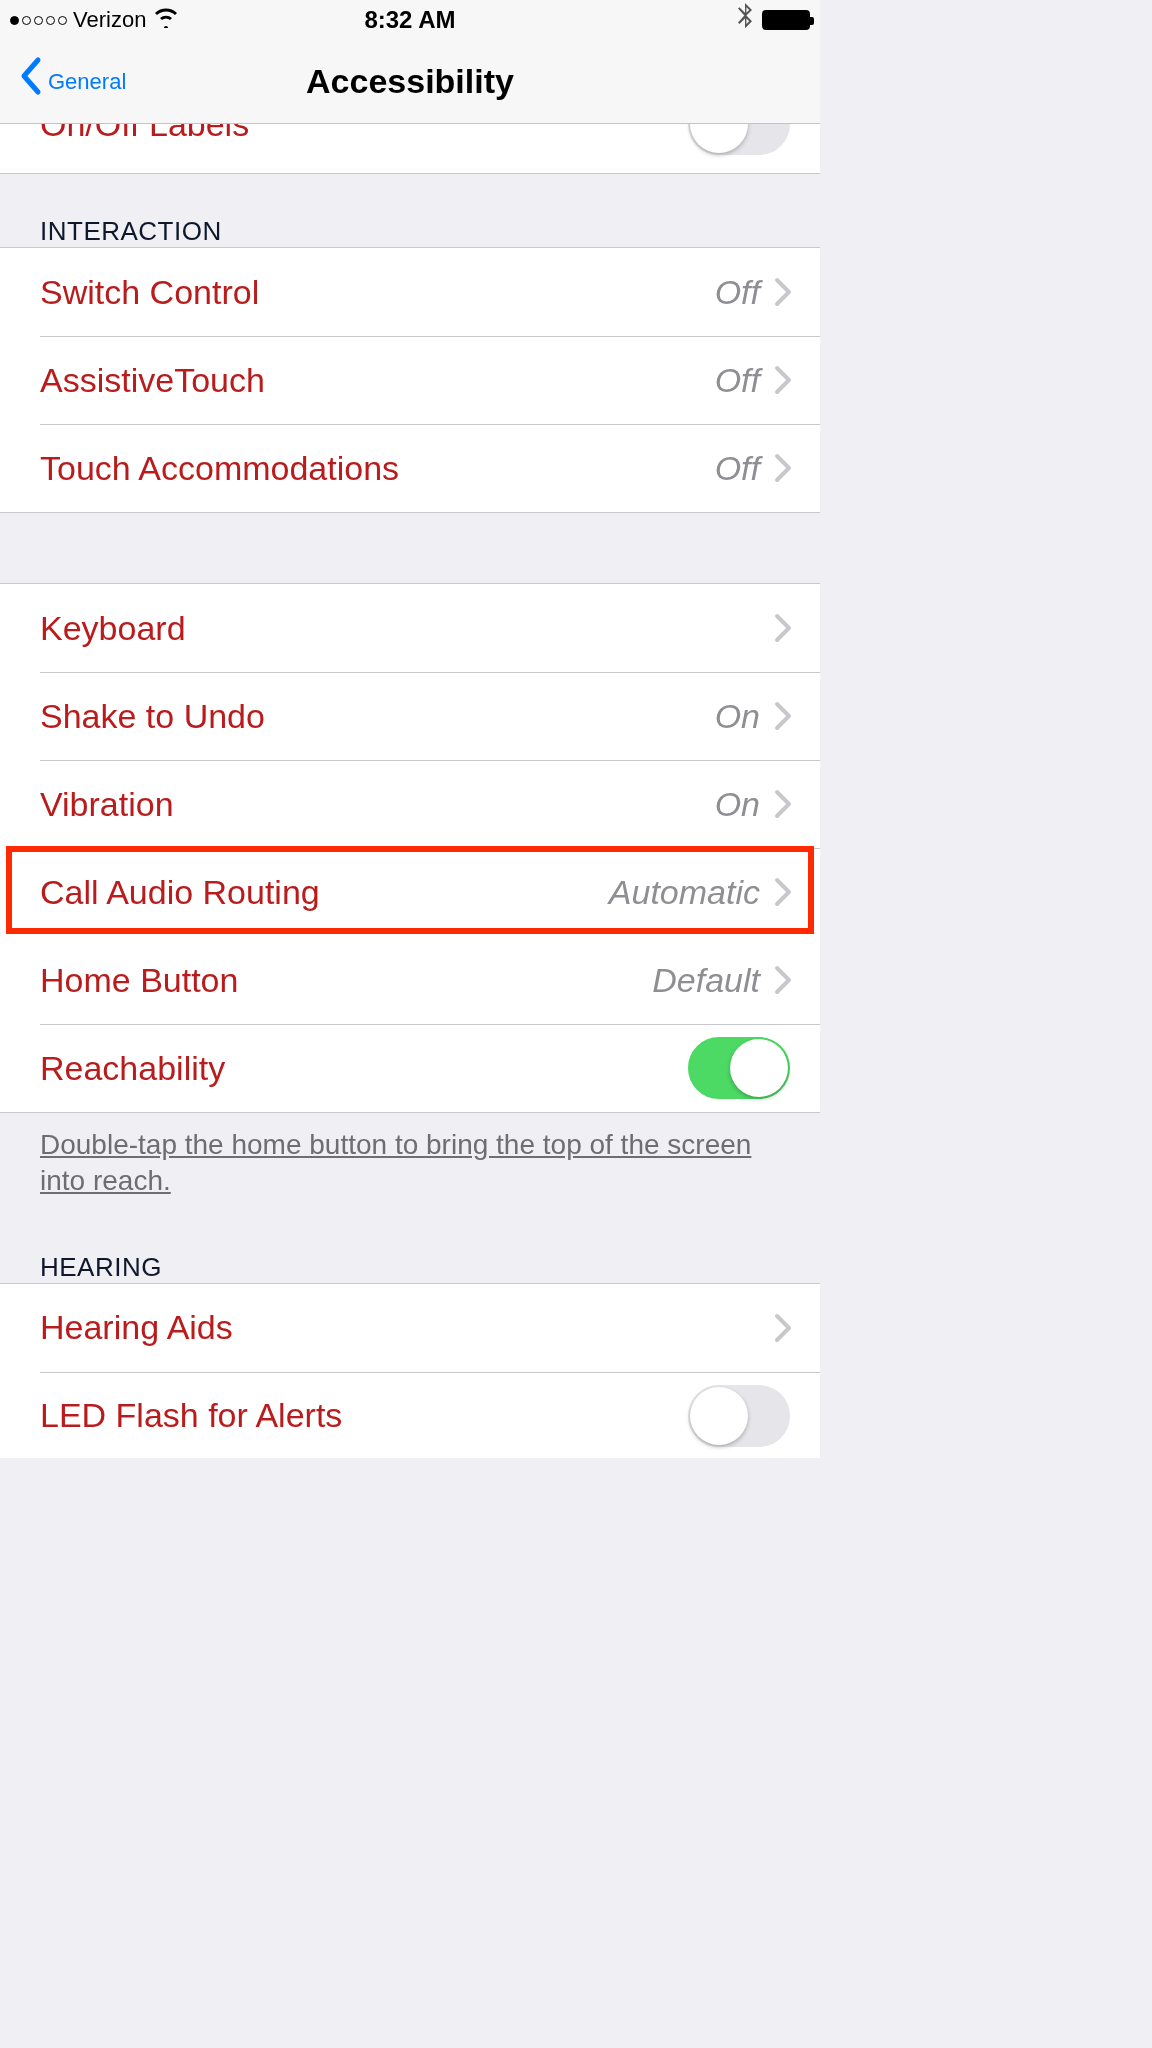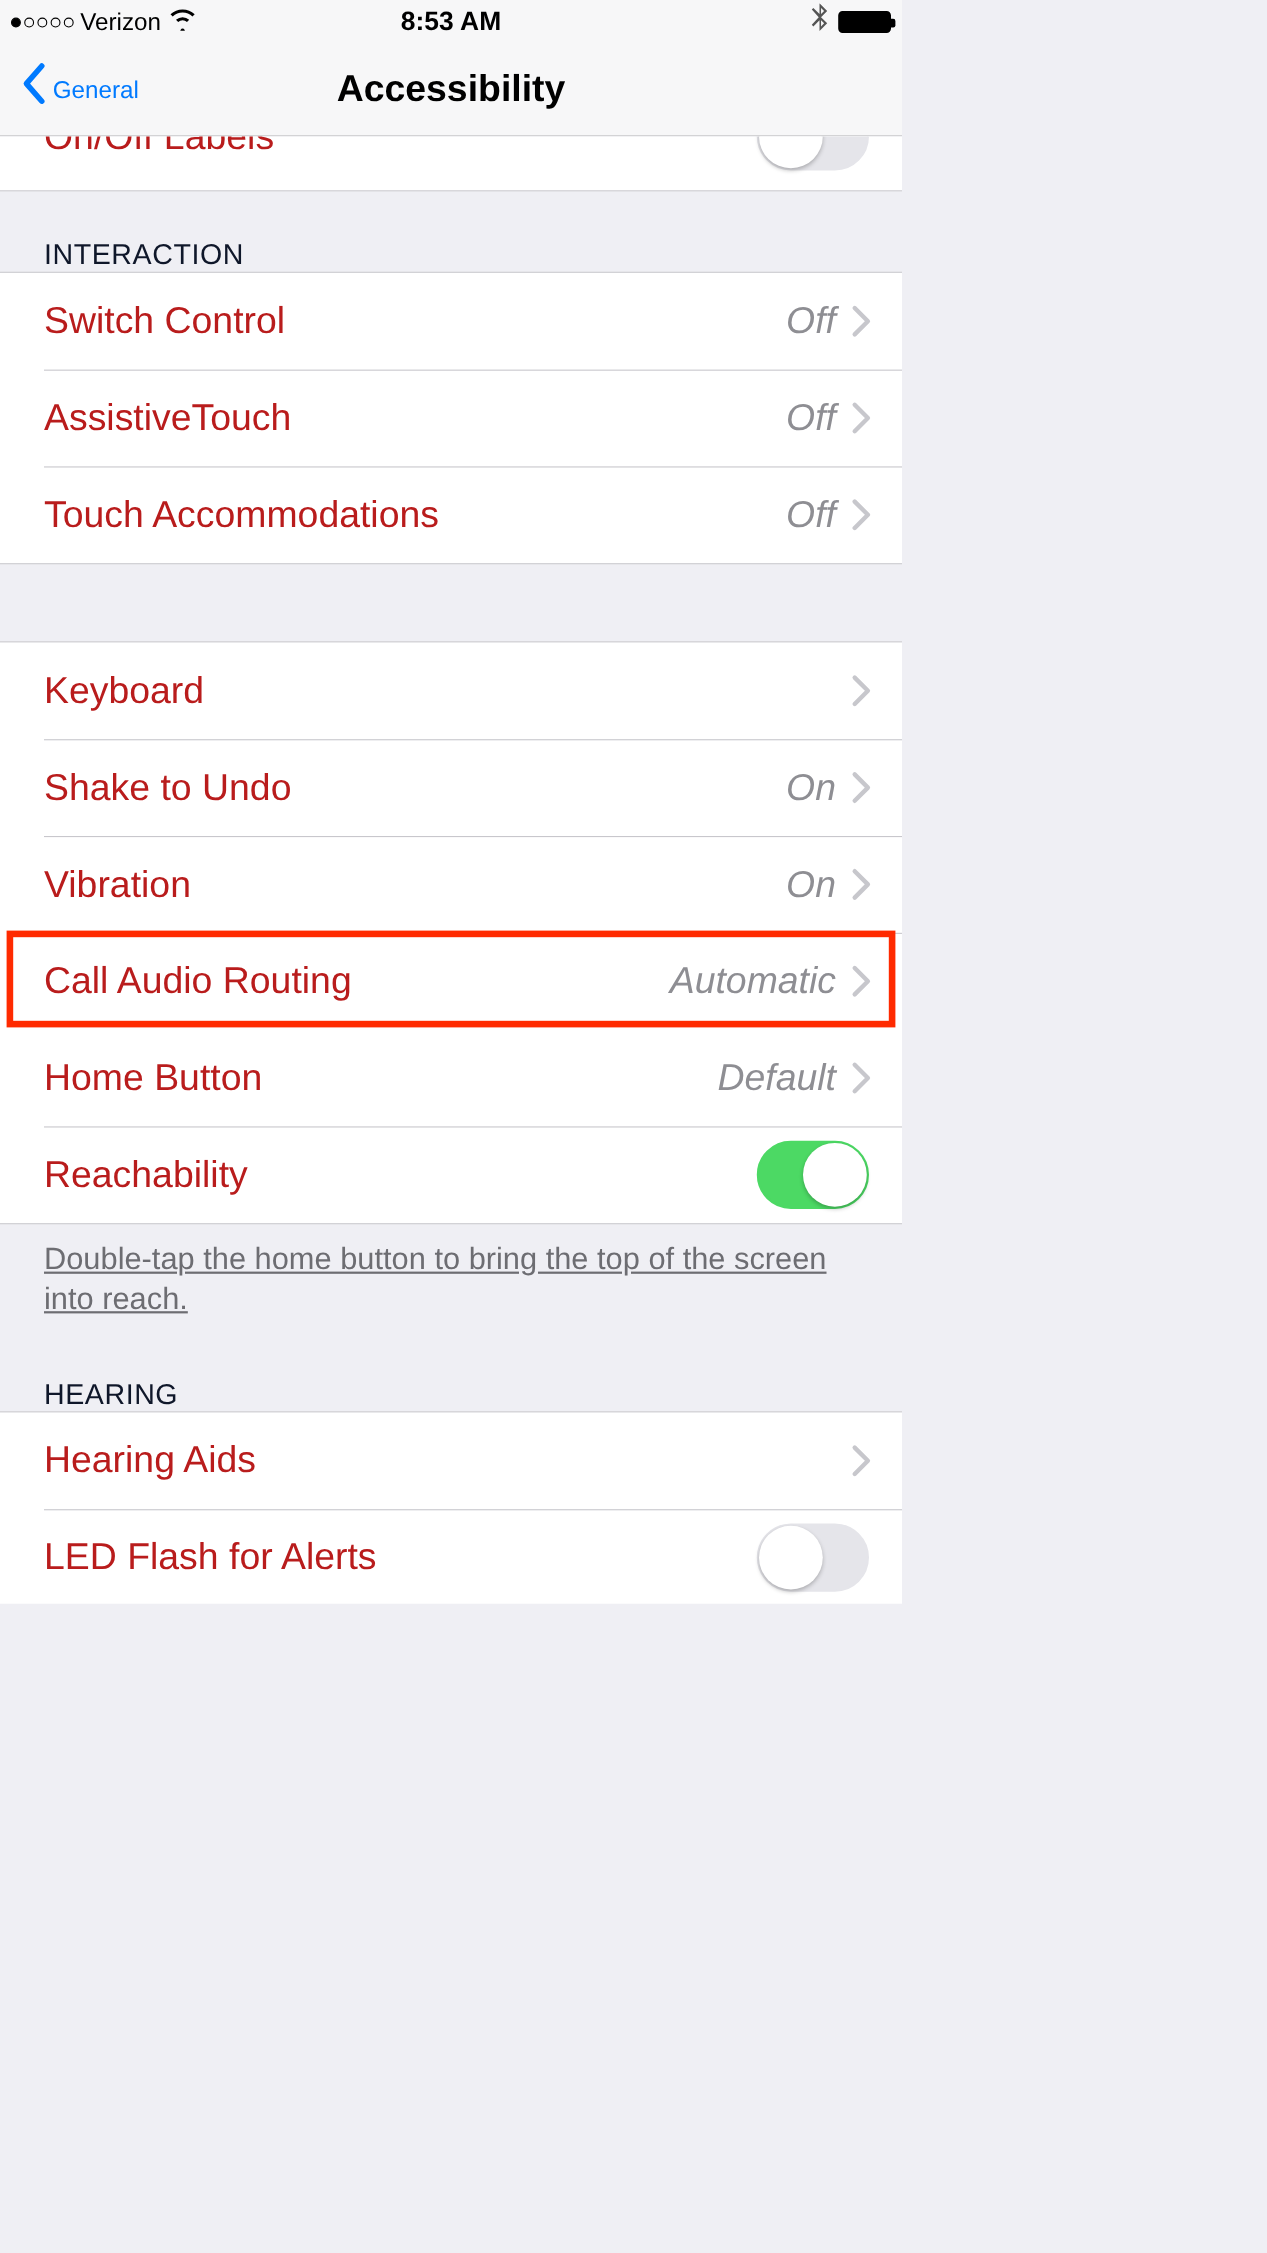--- a/index.html
+++ b/index.html
@@ -152,21 +152,21 @@
         <span class="dot"></span>
         <span class="dot"></span>
     </span>
     <span class="carrier">Verizon</span>
     <span class="wifi">
       <svg width="28" height="22" viewBox="0 0 28 22">
           <path d="M14 20 a2 2 0 1 0 0.001 0 M8 12 a9 9 0 0 1 12 0 l-2 2 a6 6 0 0 0 -8 0 z M3 7 a16 16 0 0 1 22 0 l-2 2 a13 13 0 0 0 -18 0 z" fill="#000"></path>
         </svg>
     </span>
   </div>
-  <span class="time">8:53 AM</span>
+  <span class="time">8:32 AM</span>
   <div class="status-right">
     <span class="bluetooth">
       <svg width="18" height="28" viewBox="0 0 12 20">
           <path d="M6 0 L11 5 L7 9 L11 13 L6 18 L6 11 L2 15 L1 14 L5.5 9 L1 4 L2 3 L6 7 Z M7 3 L7 7 L9 5 Z M7 11 L7 15 L9 13 Z" fill="#555"></path>
         </svg>
     </span>
     <span class="battery"></span>
   </div>
 </div>
 

